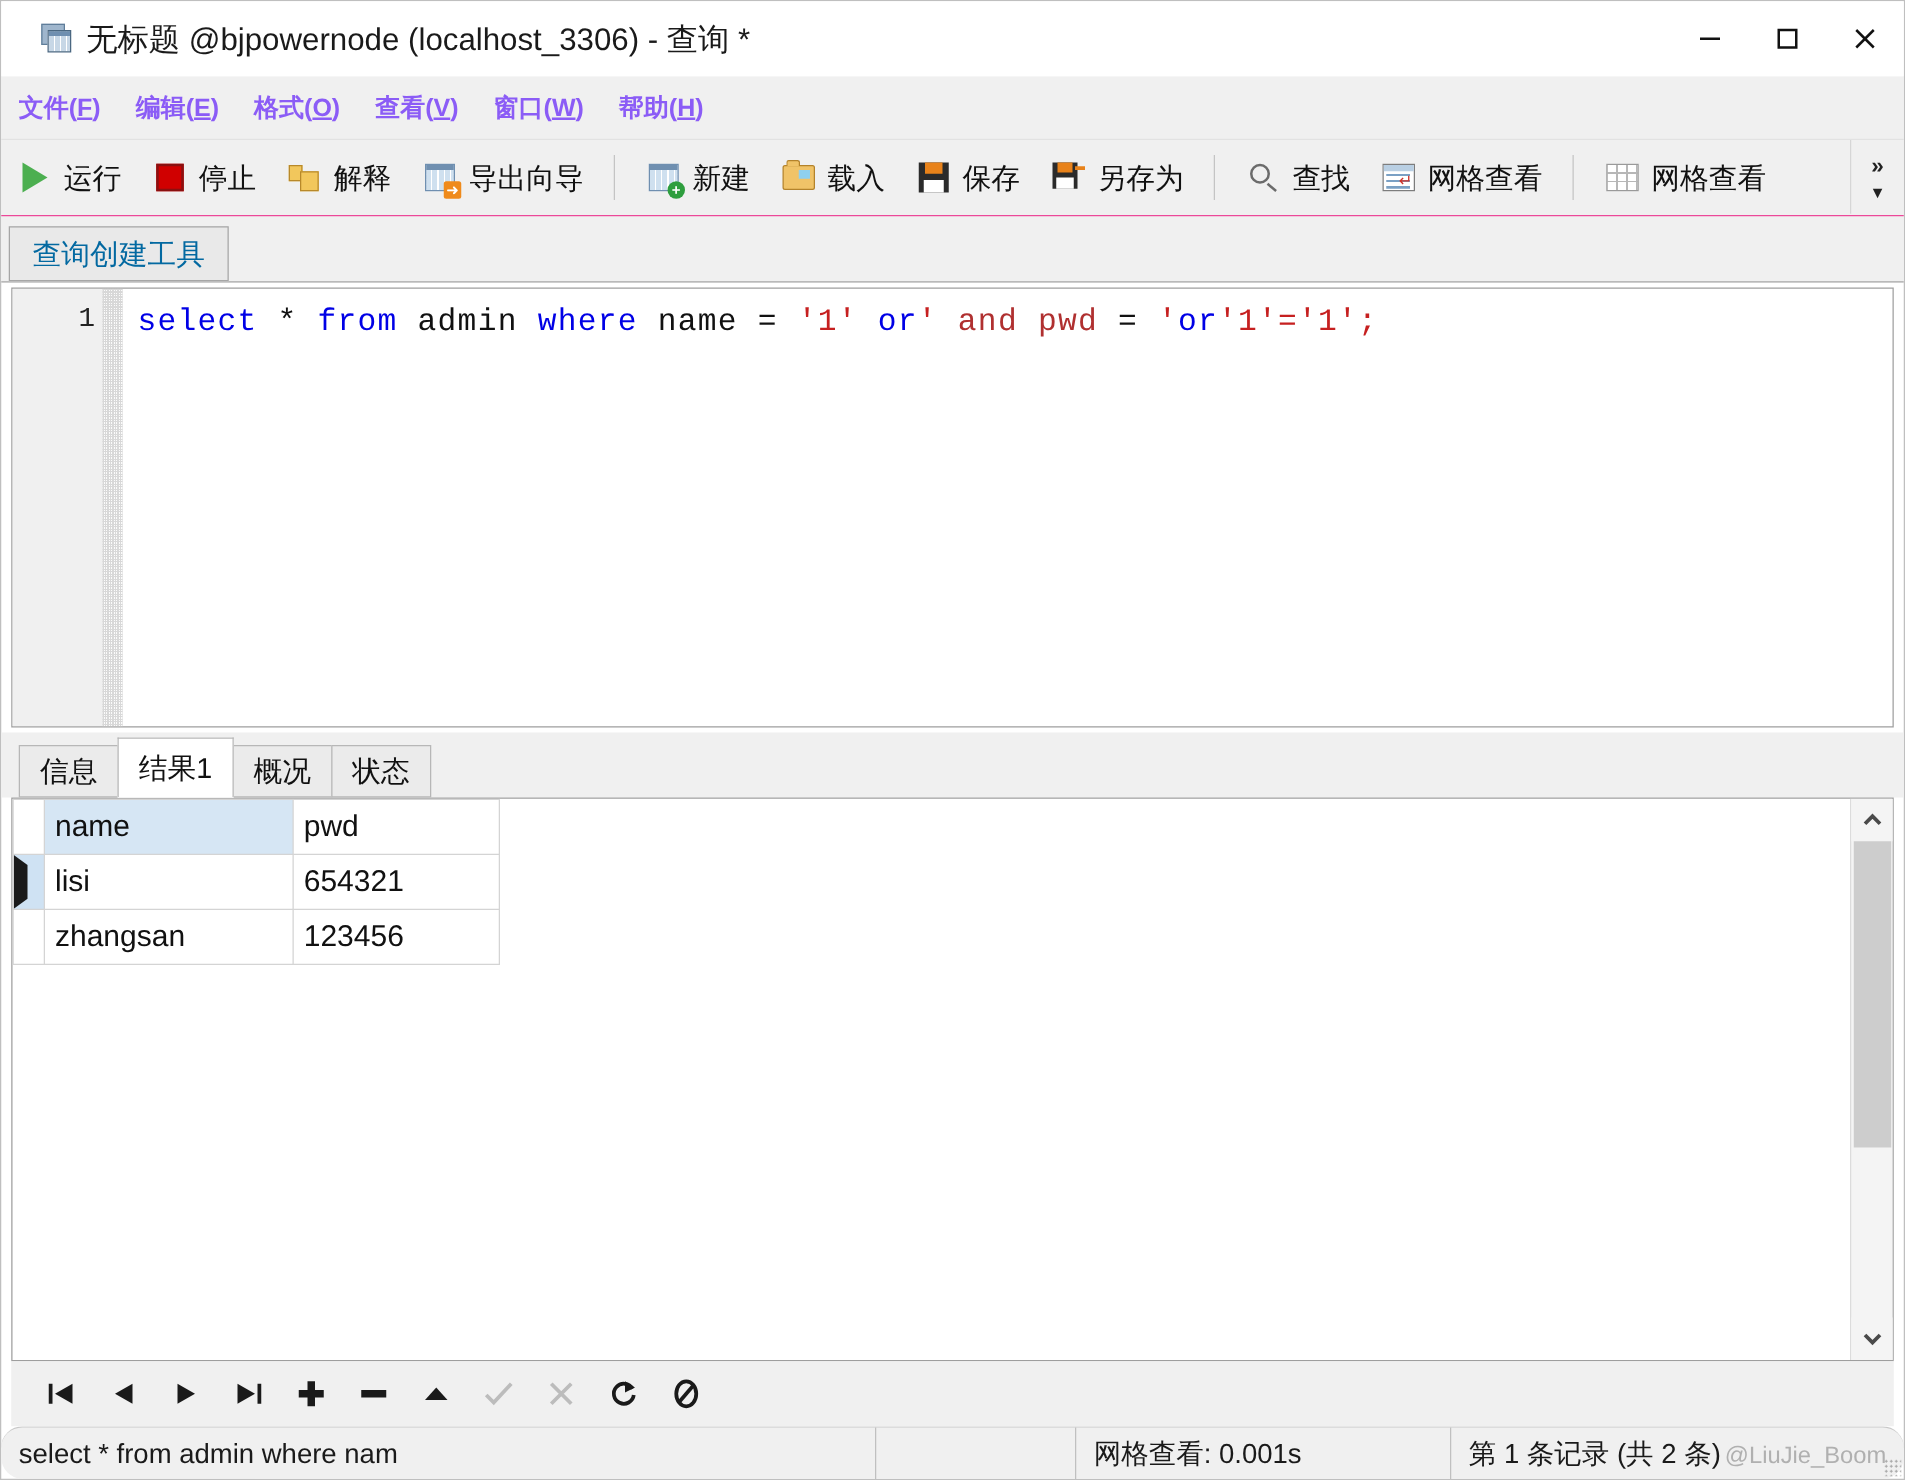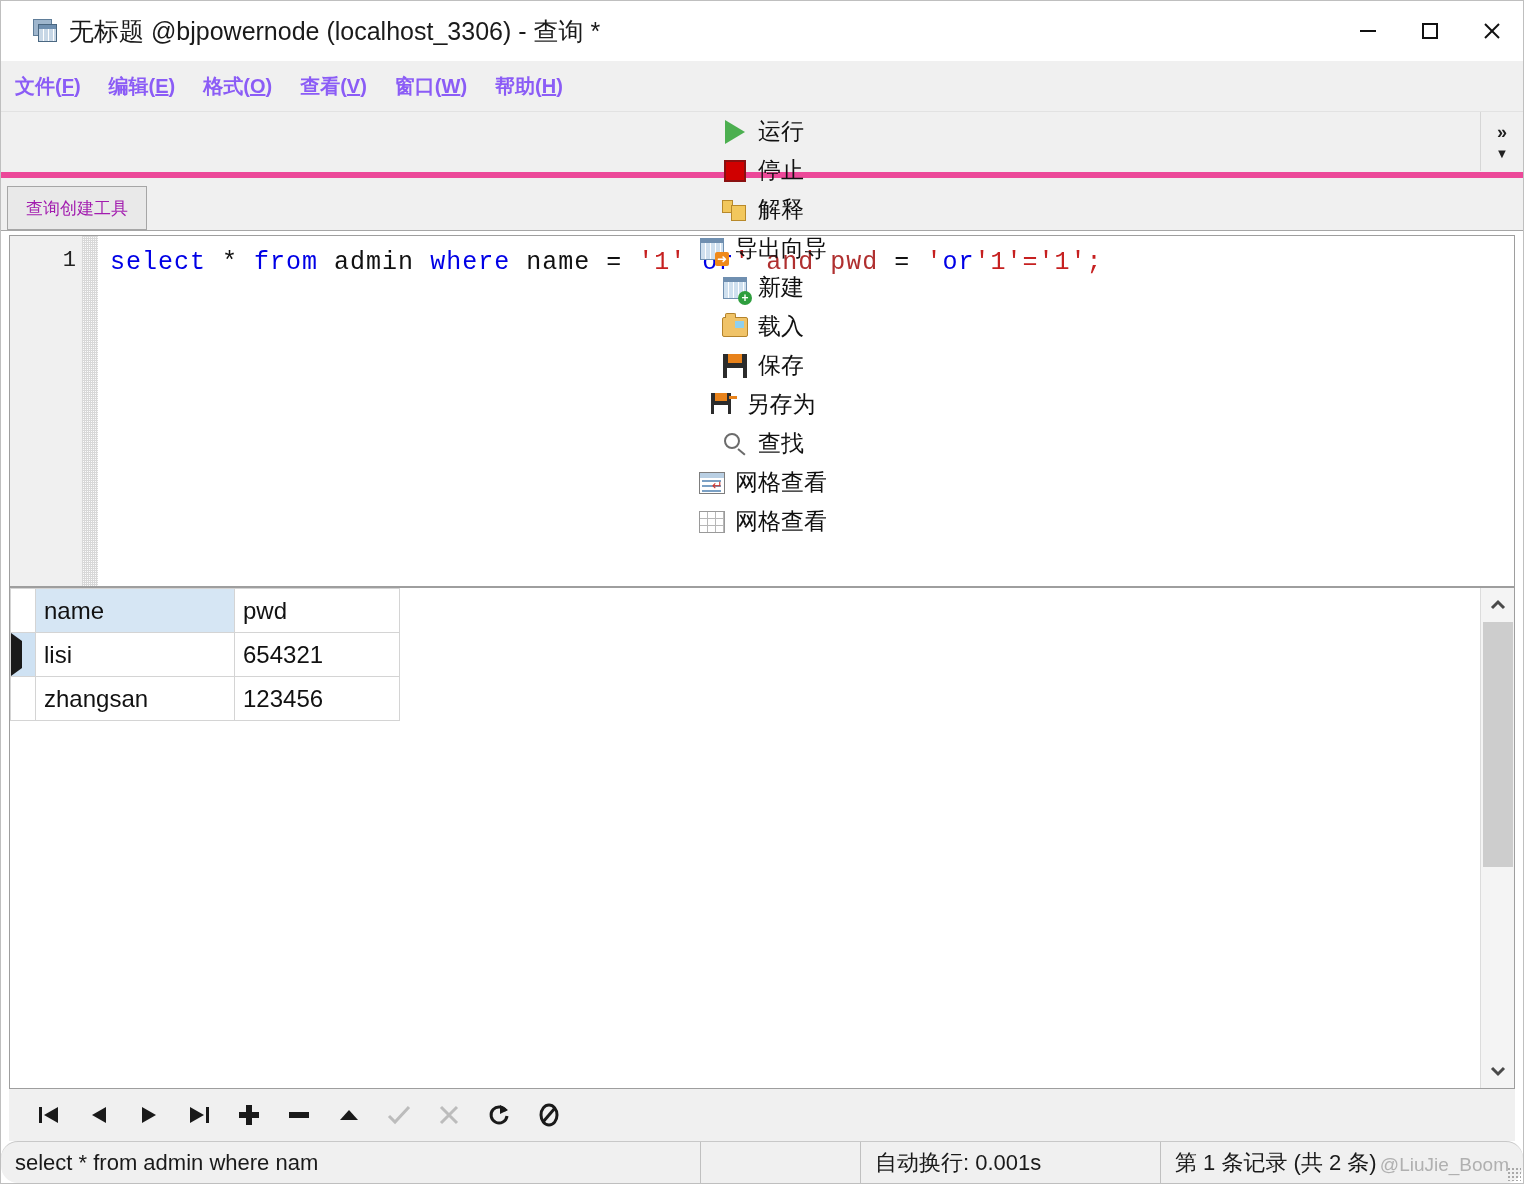--- a/index.html
+++ b/index.html
@@ -83,23 +83,22 @@
     white-space: nowrap;
     font-weight: bold;
   }
   .menu-item .mn { text-decoration: underline; }
 
   
   .toolbar {
     height: 60px; min-height: 60px;
     background: #f0f0f0;
     display: flex; align-items: center;
-    border-bottom: 6px solid #ec4899;
+    border-bottom: 1px solid #ec4899;
     position: relative;
-    flex-direction: column;
   }
   .tb-btn {
     display: flex; align-items: center; gap: 8px;
     padding: 4px 12px;
     height: 46px; box-sizing: border-box;
     white-space: nowrap;
   }
   .tb-label { font-size: 23px; color: #111111; }
   .tb-sep {
     width: 1px; height: 36px;
@@ -169,21 +168,21 @@
     background: #f0f0f0;
     display: flex; align-items: flex-end;
     padding-left: 6px;
     border-bottom: 1px solid #a6a6a6;
     box-sizing: border-box;
   }
   .tab {
     height: 44px; box-sizing: border-box;
     padding: 0 18px;
     display: flex; align-items: center;
-    font-size: 17px; color: #a21caf;
+    font-size: 23px; color: #0369a1;
     border: 1px solid #a6a6a6;
     background: #e9e9e9;
     margin-right: -1px;
     white-space: nowrap;
   }
   .tab.active {
     background: #ffffff;
     border-bottom-color: #ffffff;
     height: 50px;
     position: relative; z-index: 2;
@@ -533,20 +532,34 @@
   </div>
 
   <div class="editor-wrap">
     <div class="gutter">
       <span>1</span>
     </div>
     <div class="gutter-strip"></div>
     <div class="code"><span id="sql-tokens"><span class="kw">select</span><span class="id"> </span><span class="id">*</span><span class="id"> </span><span class="kw">from</span><span class="id"> </span><span class="id">admin</span><span class="id"> </span><span class="kw">where</span><span class="id"> </span><span class="id">name</span><span class="id"> </span><span class="id">=</span><span class="id"> </span><span class="str">'1'</span><span class="id"> </span><span class="kw">or</span><span class="str">'</span><span class="id"> </span><span class="fn">and</span><span class="id"> </span><span class="fn">pwd</span><span class="id"> </span><span class="id">=</span><span class="id"> </span><span class="str">'</span><span class="kw">or</span><span class="str">'1'='1';</span></span></div>
   </div>
 
+  <div class="res-tabstrip">
+    <div class="res-tab">
+      <span>信息</span>
+    </div>
+    <div class="res-tab active">
+      <span>结果1</span>
+    </div>
+    <div class="res-tab">
+      <span>概况</span>
+    </div>
+    <div class="res-tab">
+      <span>状态</span>
+    </div>
+  </div>
 
   <div class="grid-area">
     <div class="grid-scrollhost">
       <table class="dgrid">
         <thead>
           <tr>
             <th class="marker-col"></th>
             <th class="col-name">name</th>
             <th class="col-pwd">pwd</th>
           </tr>
@@ -641,19 +654,19 @@
       <svg width="26" height="26" viewBox="0 0 26 26">
           <ellipse cx="13" cy="13" rx="8" ry="10" fill="none" stroke="#1a1a1a" stroke-width="3"></ellipse>
           <line x1="7" y1="20" x2="19" y2="6" stroke="#1a1a1a" stroke-width="3"></line>
         </svg>
     </div>
   </div>
 
   <div class="statusbar">
     <div class="sb-cell sb-sql">select * from admin where nam</div>
     <div class="sb-cell sb-mid"></div>
-    <div class="sb-cell sb-time">自动换行: 0.001s</div>
+    <div class="sb-cell sb-time">网格查看: 0.001s</div>
     <div class="sb-cell sb-rec">第 1 条记录 (共 2 条)</div>
     <div class="watermark">@LiuJie_Boom</div>
     <div class="grip"></div>
   </div>
 
 </div>
 
 </body></html>

